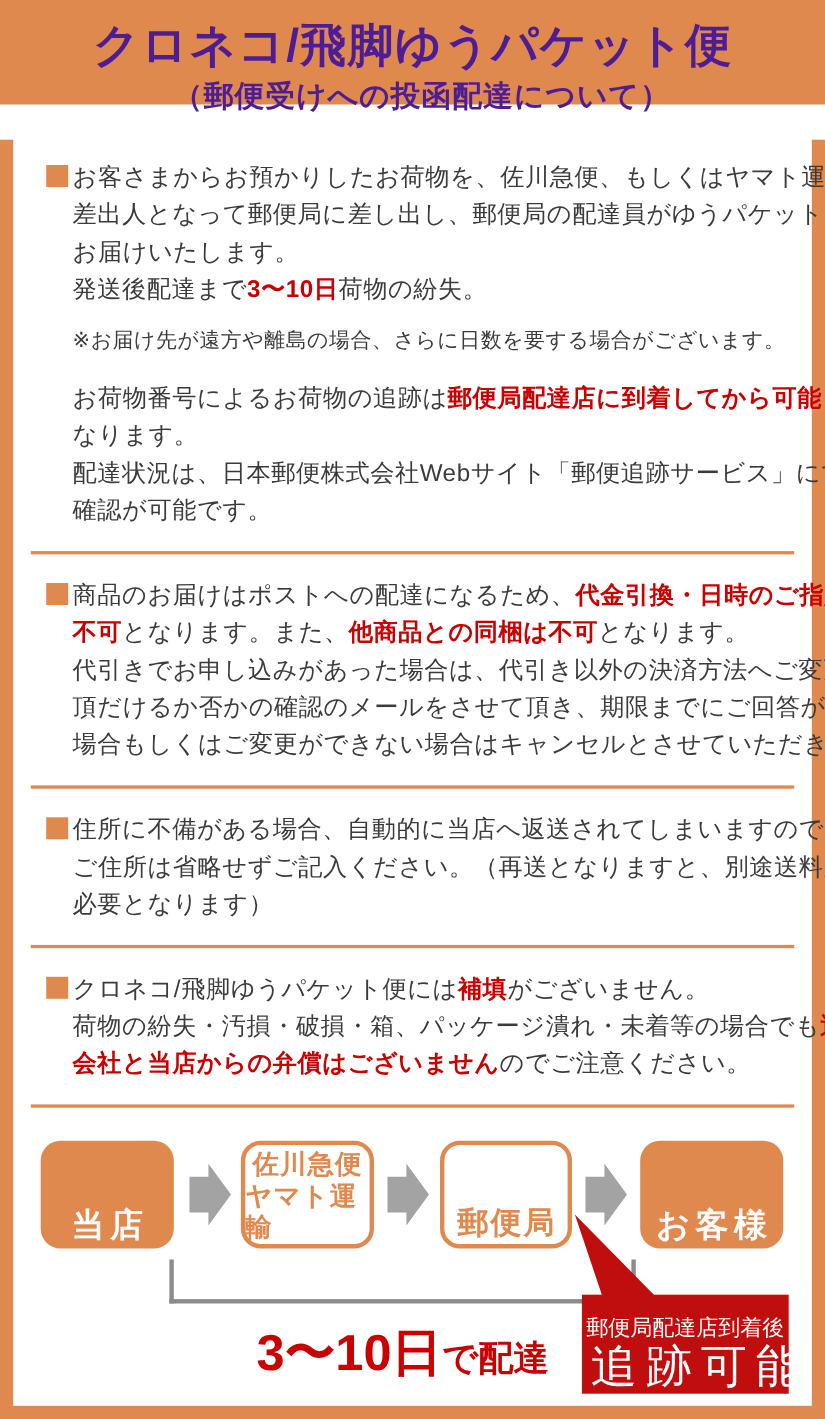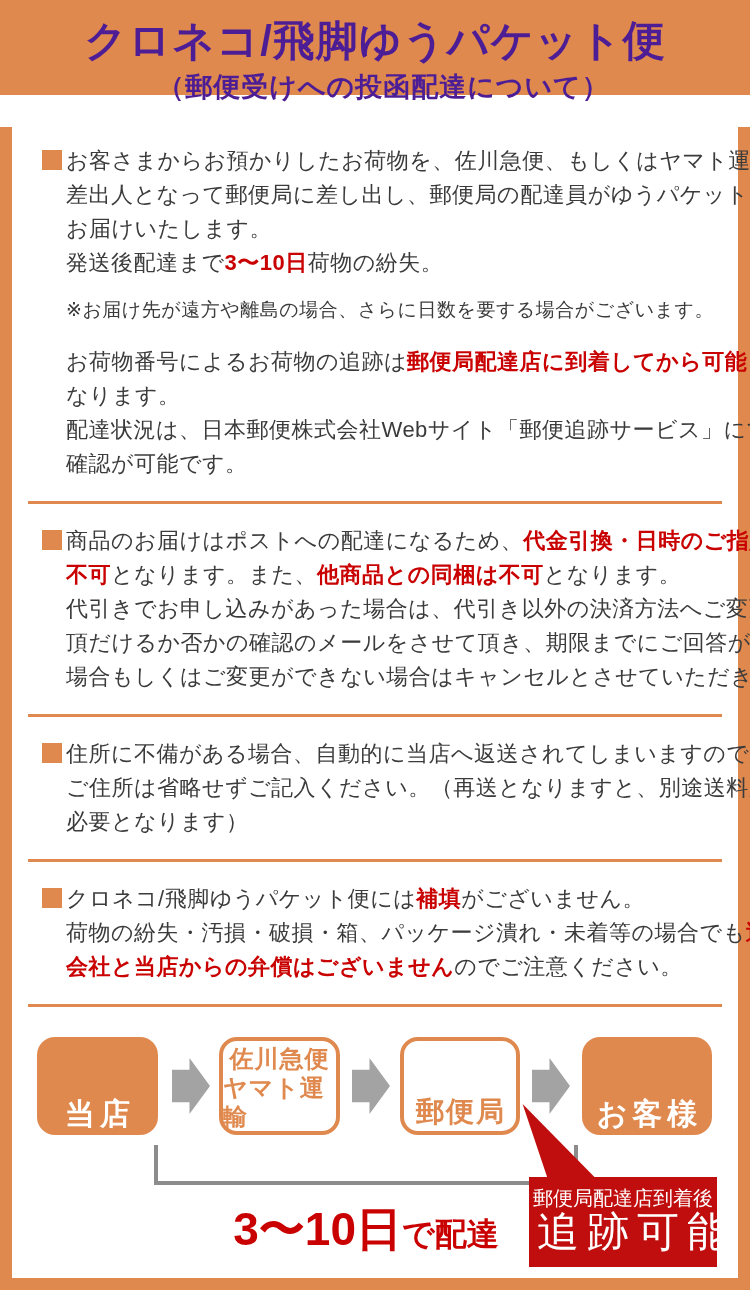--- a/index.html
+++ b/index.html
@@ -50,21 +50,21 @@
     clip-path:polygon(0% 21%,46% 21%,46% 0%,100% 50%,46% 100%,46% 79%,0% 79%);}
   .br{position:absolute;background:var(--bracket_gray);}
   .br.h{left:154px;top:154px;width:424px;height:4px;}
   .br.v1{left:154px;top:118px;width:4px;height:40px;}
   .br.v2{left:574px;top:118px;width:4px;height:40px;}
   .duration{position:absolute;left:154px;top:172px;width:424px;text-align:center;color:var(--red_text);font-weight:bold;white-space:nowrap;}
   .duration .big{font-size:46px;}
   .duration .smallr{font-size:32px;}
   .callout-triangle{position:absolute;left:510px;top:74px;width:90px;height:78px;background:var(--red_box);
     clip-path:polygon(14% 4%,96% 100%,42% 100%);}
-  .callout{position:absolute;left:529px;top:150px;width:188px;height:90px;background:var(--red_box);color:#fff;text-align:center;padding-top:9px;}
+  .callout{position:absolute;left:529px;top:150px;width:188px;height:90px;background:var(--red_box);color:#fff;text-align:center;padding-top:19px;}
   .callout .c1{font-size:20px;line-height:24px;white-space:nowrap;}
   .callout .c2{font-size:42px;font-weight:normal;line-height:44px;letter-spacing:8px;text-indent:8px;white-space:nowrap;}
 </style>
 </head>
 <body>
 
 <div class="page">
 
   <div class="hdr">
     <div class="title">クロネコ/飛脚ゆうパケット便</div>

